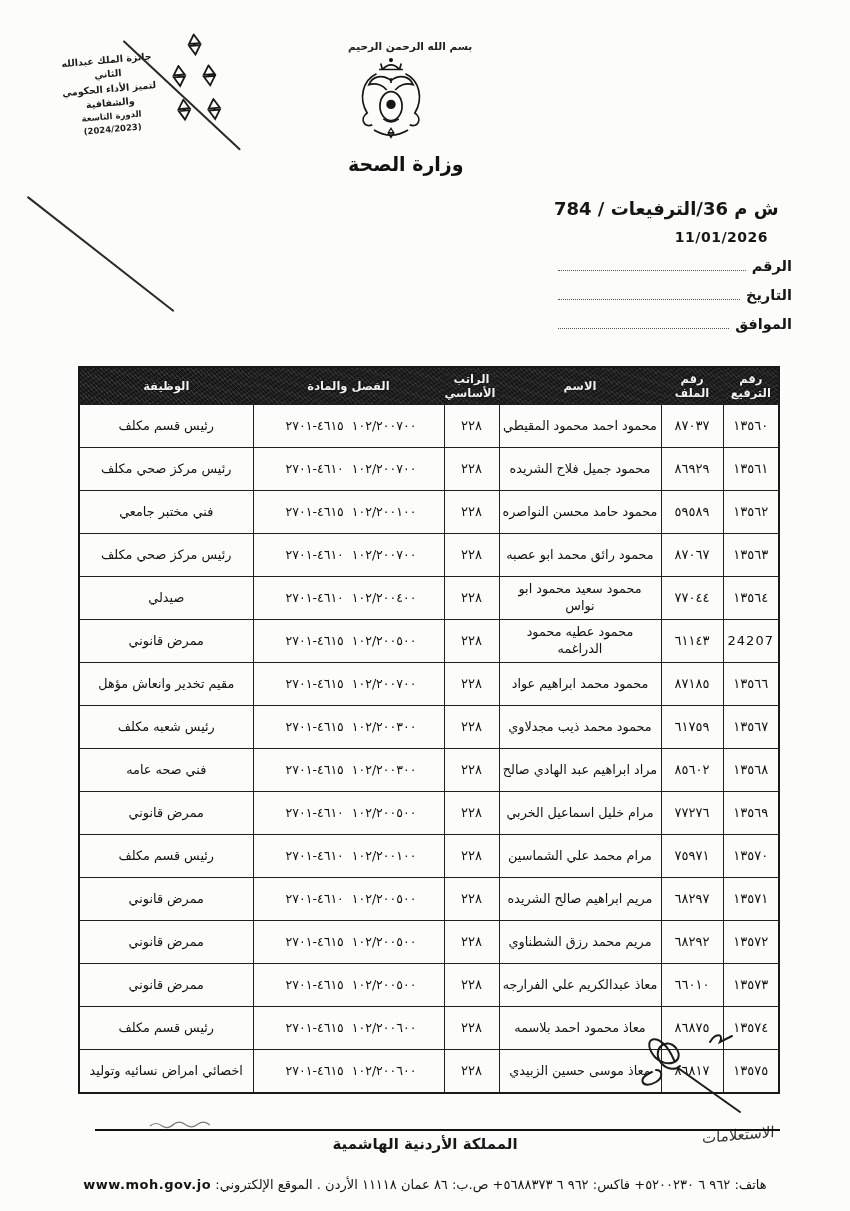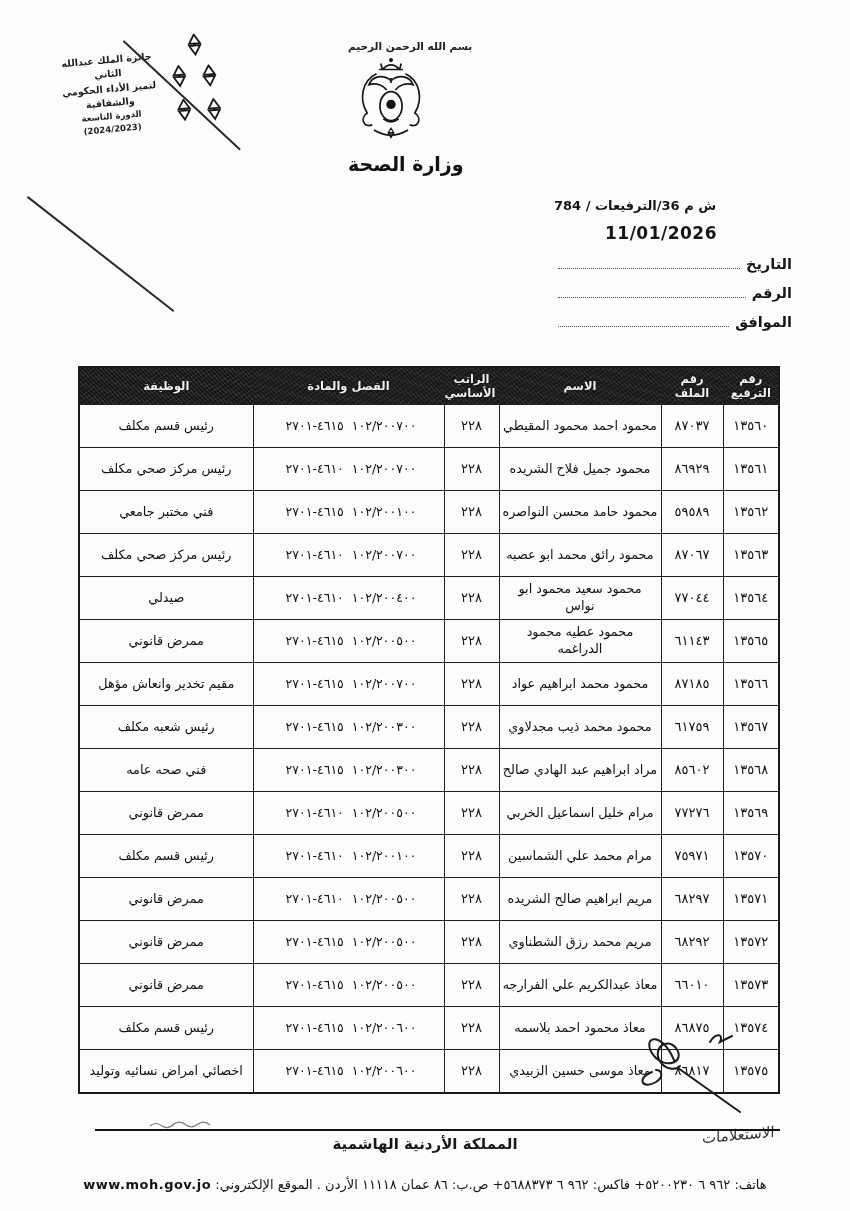--- a/index.html
+++ b/index.html
@@ -16,22 +16,22 @@
   .stamp-stars svg{position:absolute;}
   .scribble-line{position:absolute;height:2px;background:#2a2a2a;transform-origin:left top;border-radius:2px;}
   .line-a{top:40px;left:124px;width:160px;transform:rotate(43deg);}
   .line-b{top:196px;left:28px;width:186px;transform:rotate(38deg);}
   
   .emblem{position:absolute;left:348px;top:40px;width:150px;text-align:left;}
   .basmala{font-size:10.5px;font-weight:600;letter-spacing:-0.3px;color:#222;}
   .ministry{font-size:19px;font-weight:700;margin-top:2px;transform:scaleY(1.05);color:#111;}
   
   .refblock{position:absolute;top:198px;right:58px;width:238px;direction:rtl;}
-  .refline{font-size:13px;font-weight:700;text-align:left;letter-spacing:.2px;}
-  .refdate{font-size:17px;font-weight:700;direction:ltr;text-align:center;margin:10px 24px 0 0;letter-spacing:.5px;}
+  .refline{font-size:18px;font-weight:700;text-align:left;letter-spacing:.2px;}
+  .refdate{font-size:14px;font-weight:700;direction:ltr;text-align:right;margin:10px 24px 0 0;letter-spacing:.5px;}
   .labrow{display:flex;align-items:flex-end;margin-top:7px;height:22px;}
   .labrow .lab{font-size:14.5px;font-weight:600;white-space:nowrap;}
   .labrow .dots{flex:1;border-bottom:1.6px dotted #555;margin:0 6px 3px 4px;height:1px;}
   
   .tblwrap{position:absolute;left:78px;top:366px;width:700px;}
   table{border-collapse:collapse;width:700px;direction:rtl;table-layout:fixed;}
   th,td{border:1.6px solid #1f1f1f;padding:1px 3px;vertical-align:middle;}
   table{border:2.2px solid #1a1a1a;}
   thead th{
     background:#151515;color:#f2f2ef;font-size:11.5px;font-weight:700;height:34px;line-height:1.25;
@@ -110,25 +110,25 @@
         <path d="M50 86 l3.2 5.2 h-6.4 Z M50 97 l-3.2 -5.2 h6.4 Z" stroke-width="1.4"></path>
       </g>
     </svg>
     <div class="ministry">وزارة الصحة</div>
   </div>
 
   <div class="refblock">
     <div class="refline">ش م 36/الترفيعات / 784</div>
     <div class="refdate">11/01/2026</div>
     <div class="labrow">
+      <span class="lab">الرقم</span>
+      <span class="dots"></span>
+    </div>
+    <div class="labrow">
       <span class="lab">التاريخ</span>
-      <span class="dots"></span>
-    </div>
-    <div class="labrow">
-      <span class="lab">الرقم</span>
       <span class="dots"></span>
     </div>
     <div class="labrow">
       <span class="lab">الموافق</span>
       <span class="dots"></span>
     </div>
   </div>
 
   <div class="tblwrap">
     <table>
@@ -185,21 +185,21 @@
     </tr>
           <tr>
       <td class="num" dir="ltr">١٣٥٦٤</td>
       <td class="num" dir="ltr">٧٧٠٤٤</td>
       <td>محمود سعيد محمود ابو نواس</td>
       <td class="num" dir="ltr">٢٢٨</td>
       <td class="chap" dir="ltr">١٠٢/٢٠٠٤٠٠  ٤٦١٠-٢٧٠١</td>
       <td>صيدلي</td>
     </tr>
           <tr>
-      <td class="num" dir="ltr">١٣٥٦٥</td>
+      <td class="num" dir="ltr">24207</td>
       <td class="num" dir="ltr">٦١١٤٣</td>
       <td>محمود عطيه محمود الدراغمه</td>
       <td class="num" dir="ltr">٢٢٨</td>
       <td class="chap" dir="ltr">١٠٢/٢٠٠٥٠٠  ٤٦١٥-٢٧٠١</td>
       <td>ممرض قانوني</td>
     </tr>
           <tr>
       <td class="num" dir="ltr">١٣٥٦٦</td>
       <td class="num" dir="ltr">٨٧١٨٥</td>
       <td>محمود محمد ابراهيم عواد</td>

